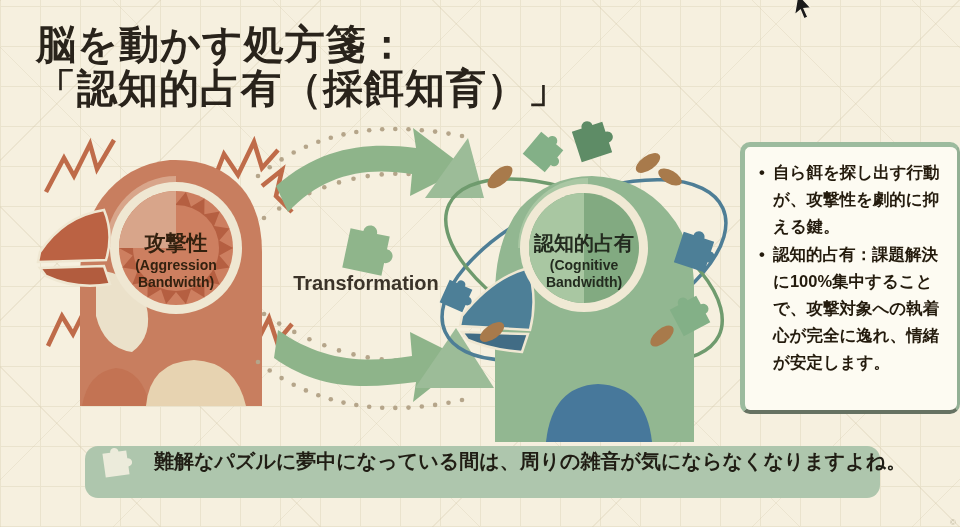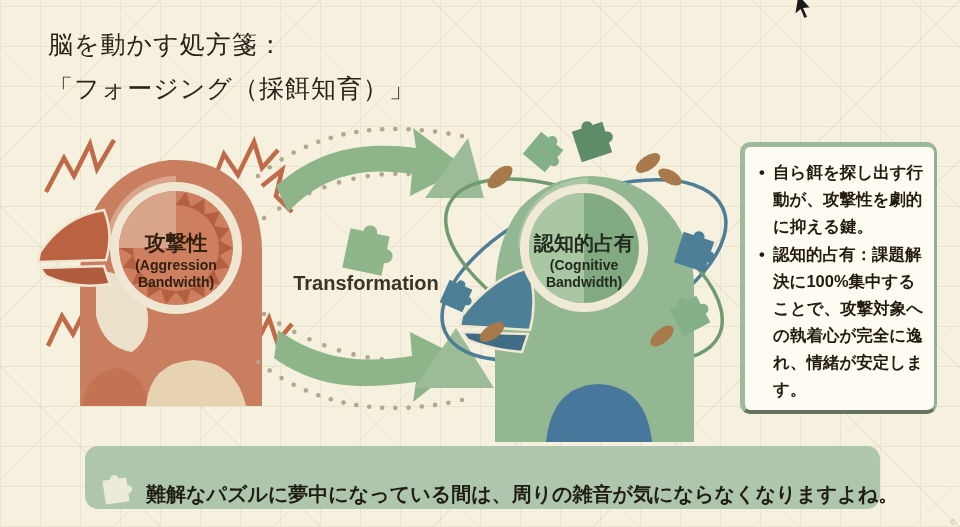--- a/index.html
+++ b/index.html
@@ -6,59 +6,59 @@
   .slide{
     position:relative;width:960px;height:527px;overflow:hidden;
     font-family:"Liberation Sans","DejaVu Sans",sans-serif;
     background:
       repeating-linear-gradient(45deg, rgba(210,198,168,.28) 0 1px, transparent 1px 113px),
       repeating-linear-gradient(135deg, rgba(210,198,168,.28) 0 1px, transparent 1px 113px),
       repeating-linear-gradient(0deg, #eae3cd 0 1px, transparent 1px 40px),
       repeating-linear-gradient(90deg, #eae3cd 0 1px, transparent 1px 40px),
       #f6f0df;
   }
-  .title{position:absolute;left:36px;top:22px;font-size:25px;font-weight:400;
-         color:#29231b;line-height:44px;letter-spacing:1px;margin-left:12px;}
+  .title{position:absolute;left:36px;top:22px;font-size:40px;font-weight:700;
+         color:#29231b;line-height:44px;letter-spacing:1px;}
   .illustration{position:absolute;left:0;top:120px;width:750px;height:330px;}
   .panel{
-    position:absolute;left:740px;top:142px;width:197px;height:272px;box-sizing:border-box;
+    position:absolute;left:740px;top:142px;width:220px;height:272px;box-sizing:border-box;
     background:#fdfbf2;border-radius:10px;
     border-left:5px solid #9cbb9e;border-top:5px solid #9cbb9e;
     border-right:3px solid #93b095;border-bottom:4px solid #667262;
     padding:12px 9px 0 14px;overflow:hidden;
   }
   .panel ul{margin:0;padding:0;list-style:none;}
   .panel li{position:relative;padding-left:14px;font-size:16.5px;font-weight:700;
             line-height:27px;color:#241b0d;}
   .panel li::before{content:"\2022";position:absolute;left:0;top:0;}
   .panel li + li{margin-top:1px;}
   .banner{
-    position:absolute;left:85px;top:446px;width:795px;height:63px;box-sizing:border-box;
-    background:#aec6ad;border-radius:13px;display:flex;align-items:flex-end;
+    position:absolute;left:85px;top:446px;width:795px;height:52px;box-sizing:border-box;
+    background:#aec6ad;border-radius:13px;display:flex;align-items:flex-start;gap:8px;
   }
   .banner-icon{width:36px;height:36px;margin:0 12px 0 13px;flex:0 0 auto;}
   .banner-text{font-size:20px;font-weight:700;color:#201d14;line-height:30px;white-space:nowrap;}
   .cursor{position:absolute;left:791px;top:0;width:26px;height:20px;}
   .watermark{position:absolute;right:3px;bottom:0;font-size:8px;color:#bdb59c;letter-spacing:1px;}
   svg text{font-family:"Liberation Sans","DejaVu Sans",sans-serif;}
 </style>
 </head>
 <body>
 
 <div class="slide">
 
   <svg width="0" height="0" style="position:absolute">
     <defs>
       <path id="jigsaw" d="M-20,-20 L-7,-20 A7,7 0 1,1 7,-20 L20,-20 L20,-7 A7,7 0 1,1 20,7 L20,20 L-20,20 Z"></path>
     </defs>
   </svg>
 
   <div class="title">
     <div>脳を動かす処方箋：</div>
-    <div>「フォージング（採餌知育）」</div>
+    <div>「認知的占有（採餌知育）」</div>
   </div>
 
   <svg class="illustration" viewBox="0 0 750 330">
 
     <g>
 
       <g stroke="#bf6b49" stroke-width="4.5" fill="none" stroke-linejoin="miter">
         <path d="M46,72 L64,38 L74,56 L90,24 L97,49 L114,20"></path>
         <path d="M210,70 L224,34 L238,55 L254,22 L262,48 L278,30"></path>
         <path d="M262,66 L282,50 L276,76 L292,92"></path>

